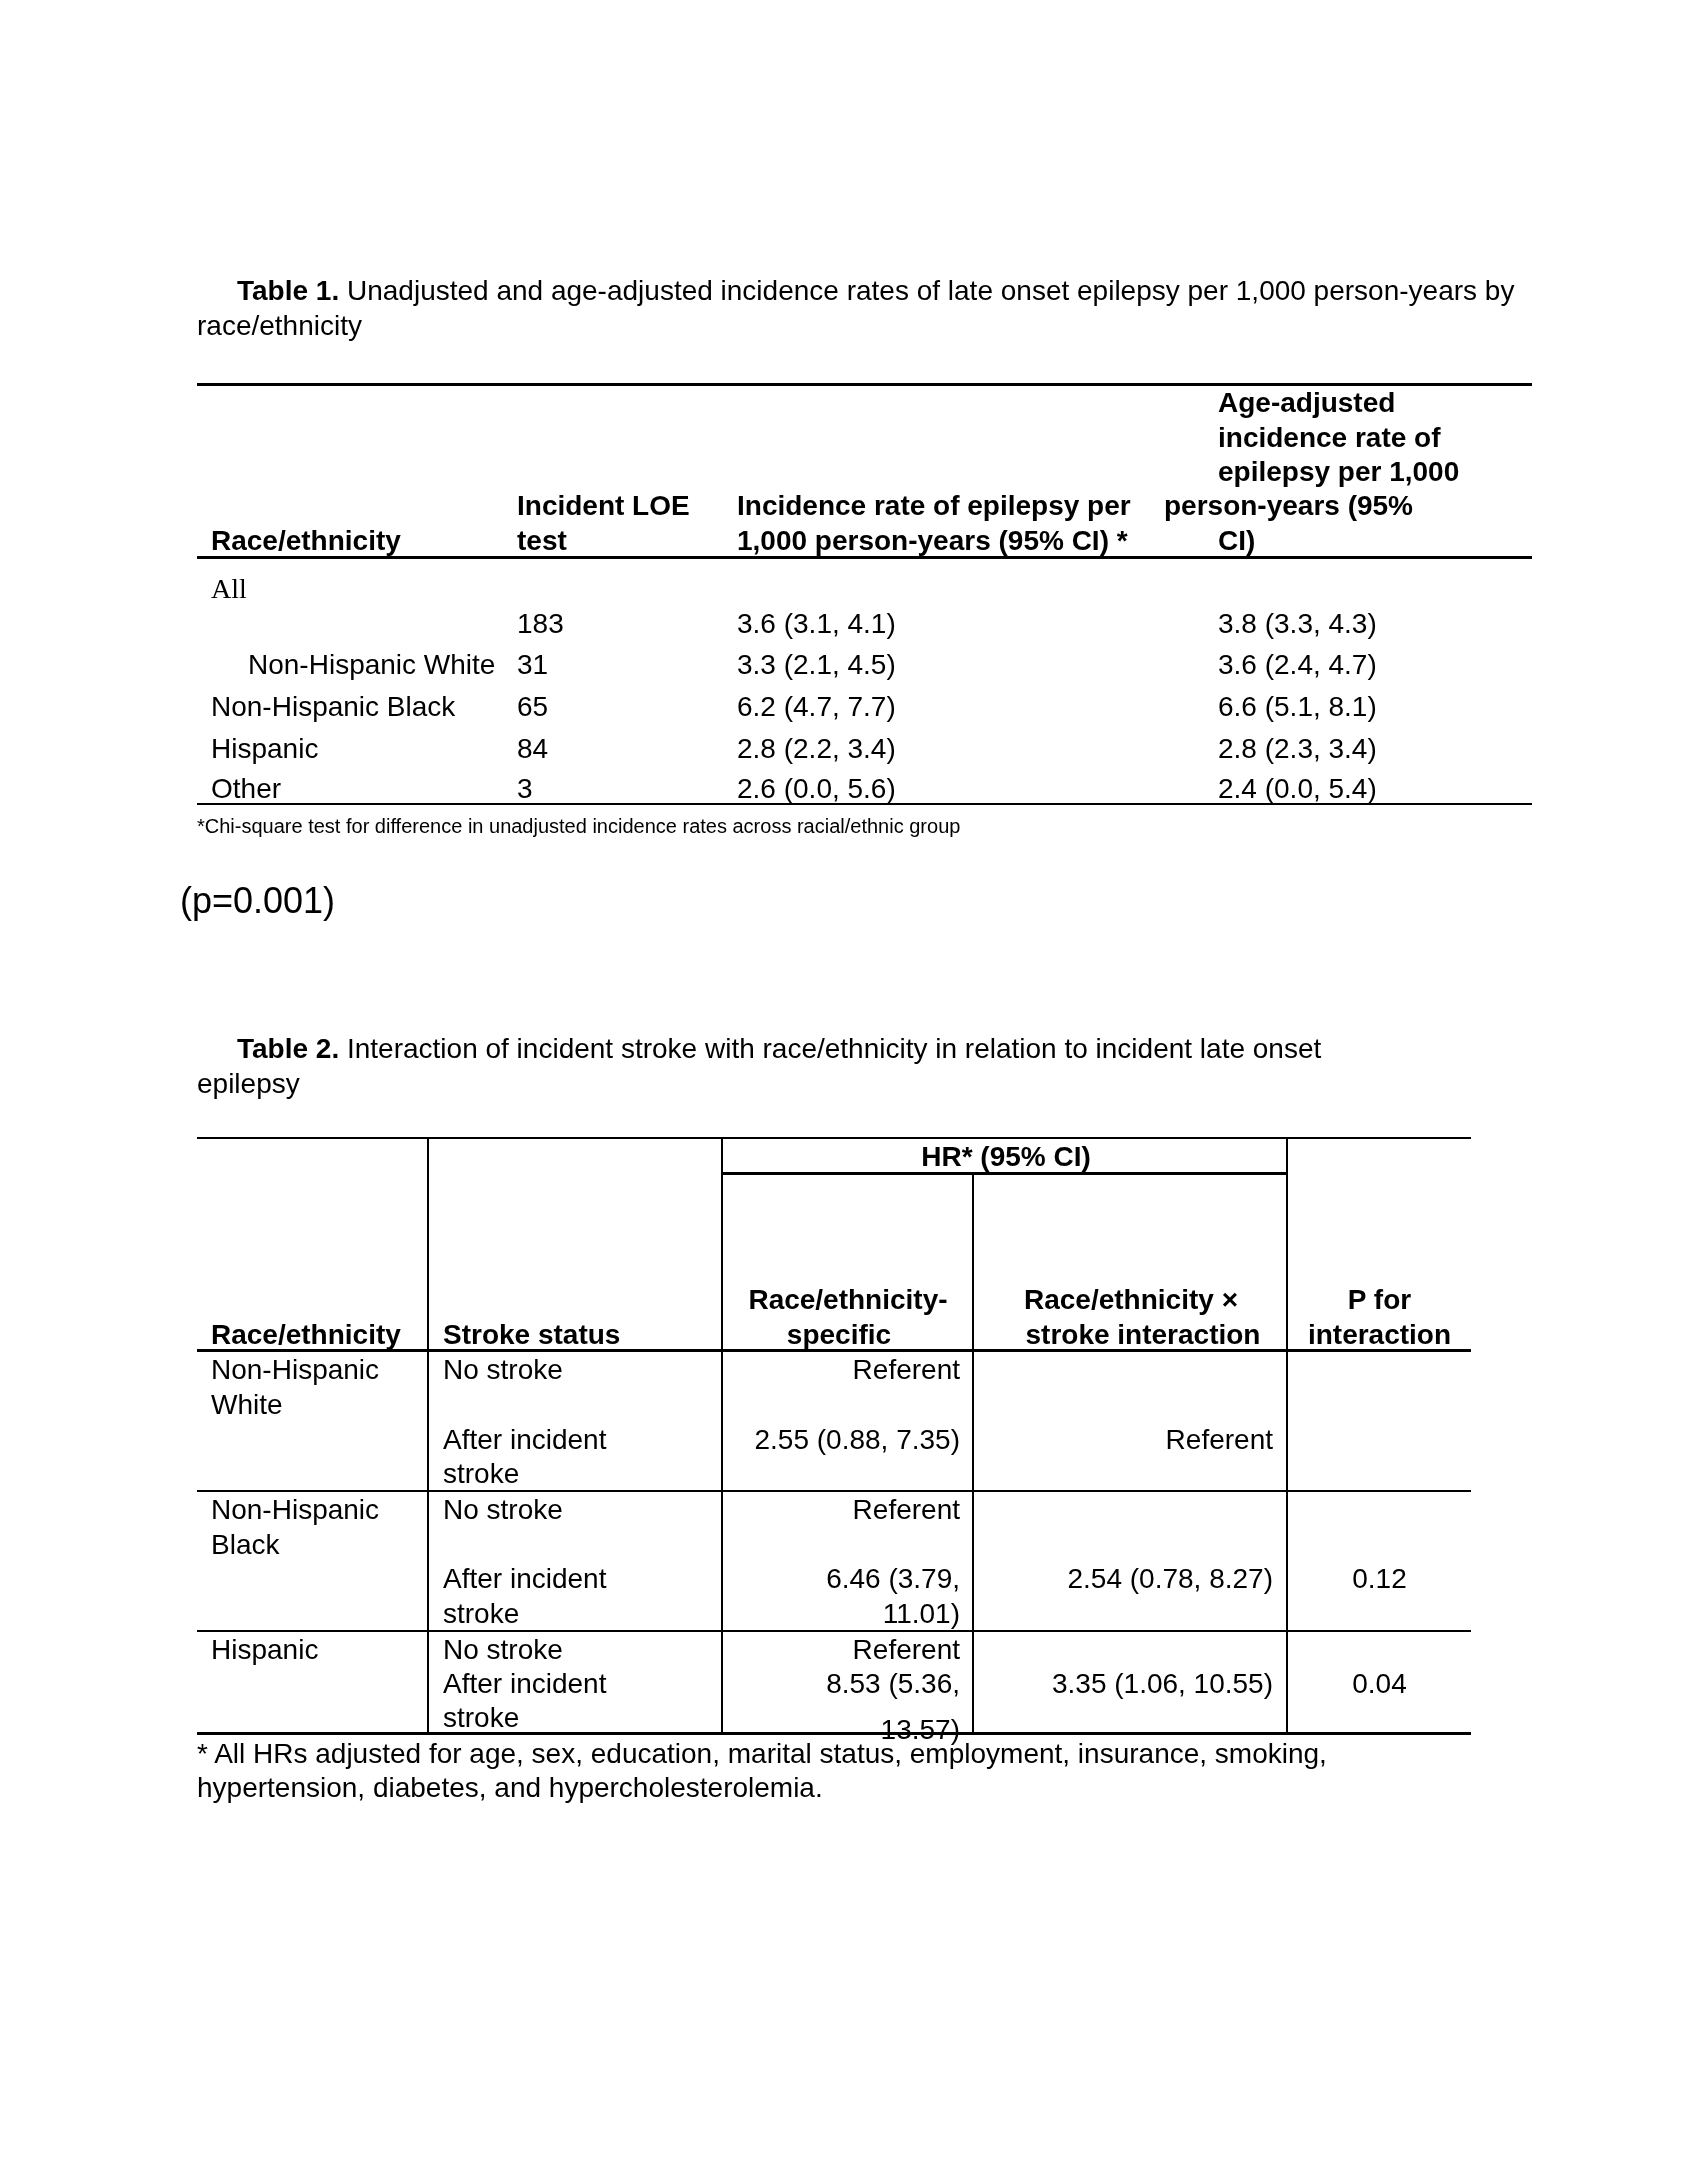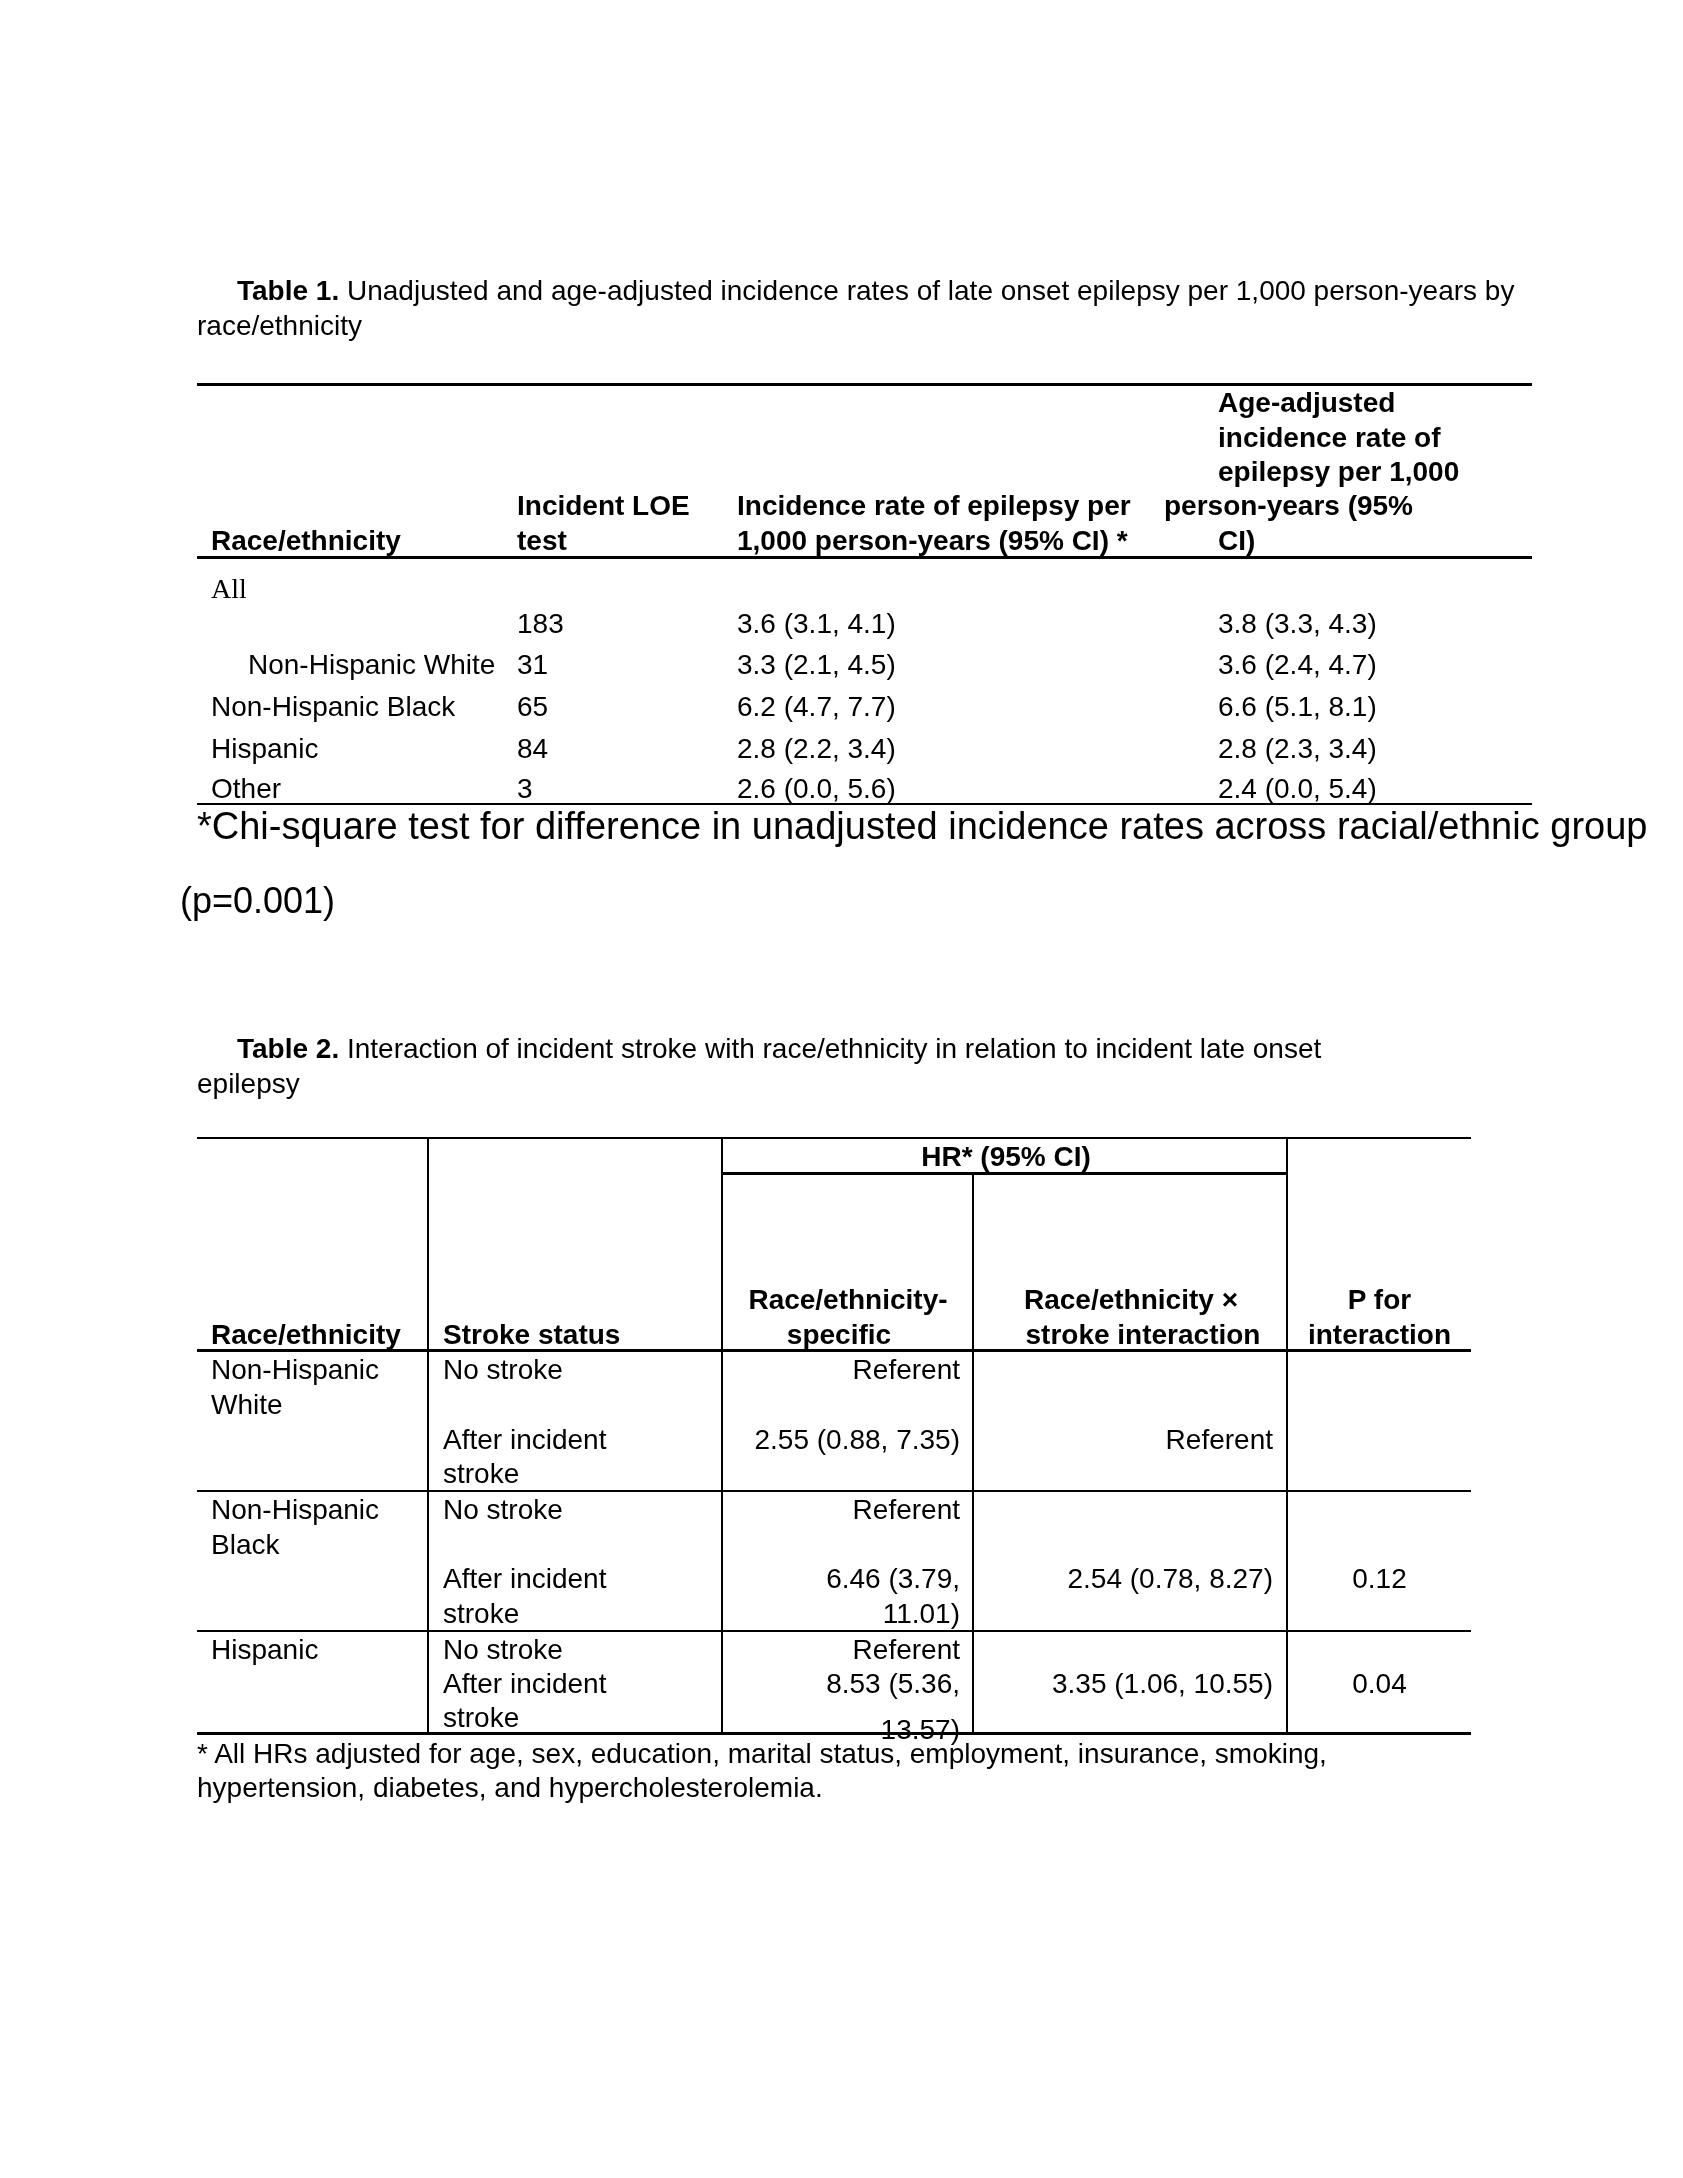--- a/index.html
+++ b/index.html
@@ -66,21 +66,21 @@
   </div>
   <div>
     <div class="c" style="left:211px; top:771px;">Other</div>
     <div class="c" style="left:517px; top:771px;">3</div>
     <div class="c" style="left:737px; top:771px;">2.6 (0.0, 5.6)</div>
     <div class="c" style="left:1218px; top:771px;">2.4 (0.0, 5.4)</div>
   </div>
 
   <div class="rule" style="left:197px; top:803px; width:1335px; height:2px;"></div>
 
-  <div class="c" style="left:197px; top:808px; font-size:38px; line-height:36px;">*Chi-square test for difference in unadjusted incidence rates across racial/ethnic group</div>
+  <div class="c" style="left:197px; top:808px; font-size:20px; line-height:36px;">*Chi-square test for difference in unadjusted incidence rates across racial/ethnic group</div>
   <div class="c" style="left:180px; top:883px; font-size:36px; line-height:36px;">(p=0.001)</div>
 </div>
 
 <div class="abs caption" style="top:1031px; width:1208px;">
   <b>Table 2.</b><span> Interaction of incident stroke with race/ethnicity in relation to incident late onset epilepsy</span>
 </div>
 
 <div>
 
   <div class="rule" style="left:197px; top:1137px; width:1274px; height:2px;"></div>

